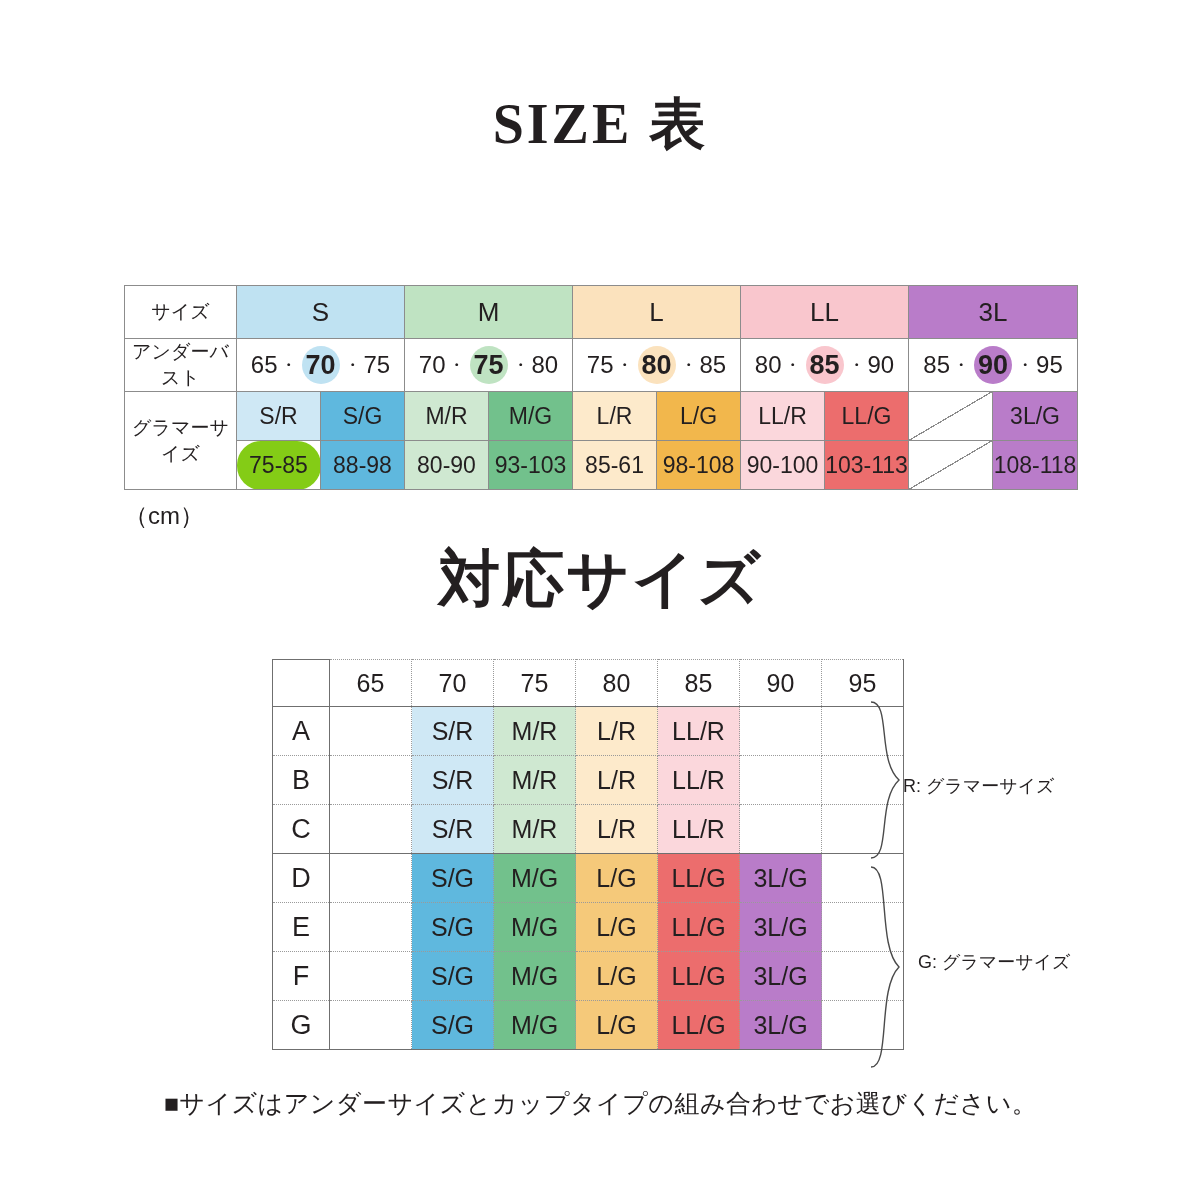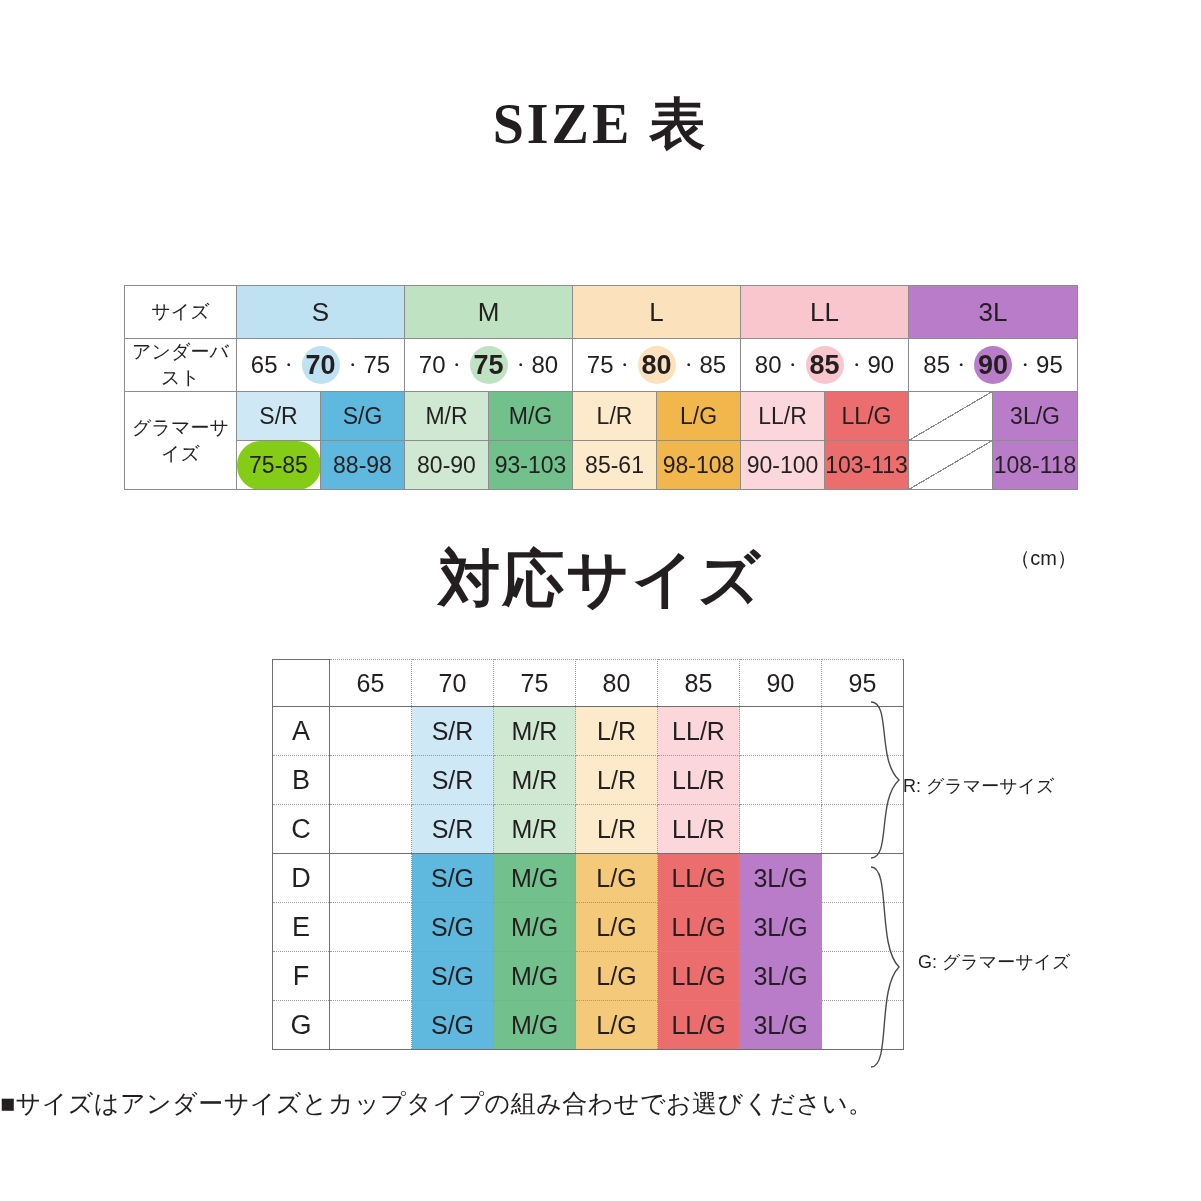--- a/index.html
+++ b/index.html
@@ -100,23 +100,21 @@
     height: 120%;
     background:
       linear-gradient(to bottom right, transparent calc(50% - 0.6px), #8c8c8c calc(50% - 0.6px), #8c8c8c calc(50% + 0.6px), transparent calc(50% + 0.6px));
   }
 
   .cm-note {
     position: absolute;
     left: 124px;
     top: 500px;
     width: 953px;
-    text-align: right;
-    font-size: 20px;
-    margin-top: 45px;
+    font-size: 24px;
   }
 
   
   .t2-wrap {
     position: absolute;
     left: 272px;
     top: 659px;
   }
   table.t2 {
     border-collapse: collapse;
@@ -156,21 +154,21 @@
   }
   .brace-r { left: 903px; top: 774px; }
   .brace-g { left: 918px; top: 950px; }
   .brace-svg { position: absolute; left: 869px; }
 
   .footnote {
     position: absolute;
     left: 0;
     top: 1087px;
     width: 1201px;
-    text-align: left;
+    text-align: center;
     font-size: 25px;
     letter-spacing: 0.5px;
   }
 </style>
 </head>
 <body>
 
 <div class="title-main">SIZE 表</div>
 
 <div class="t1-wrap">

